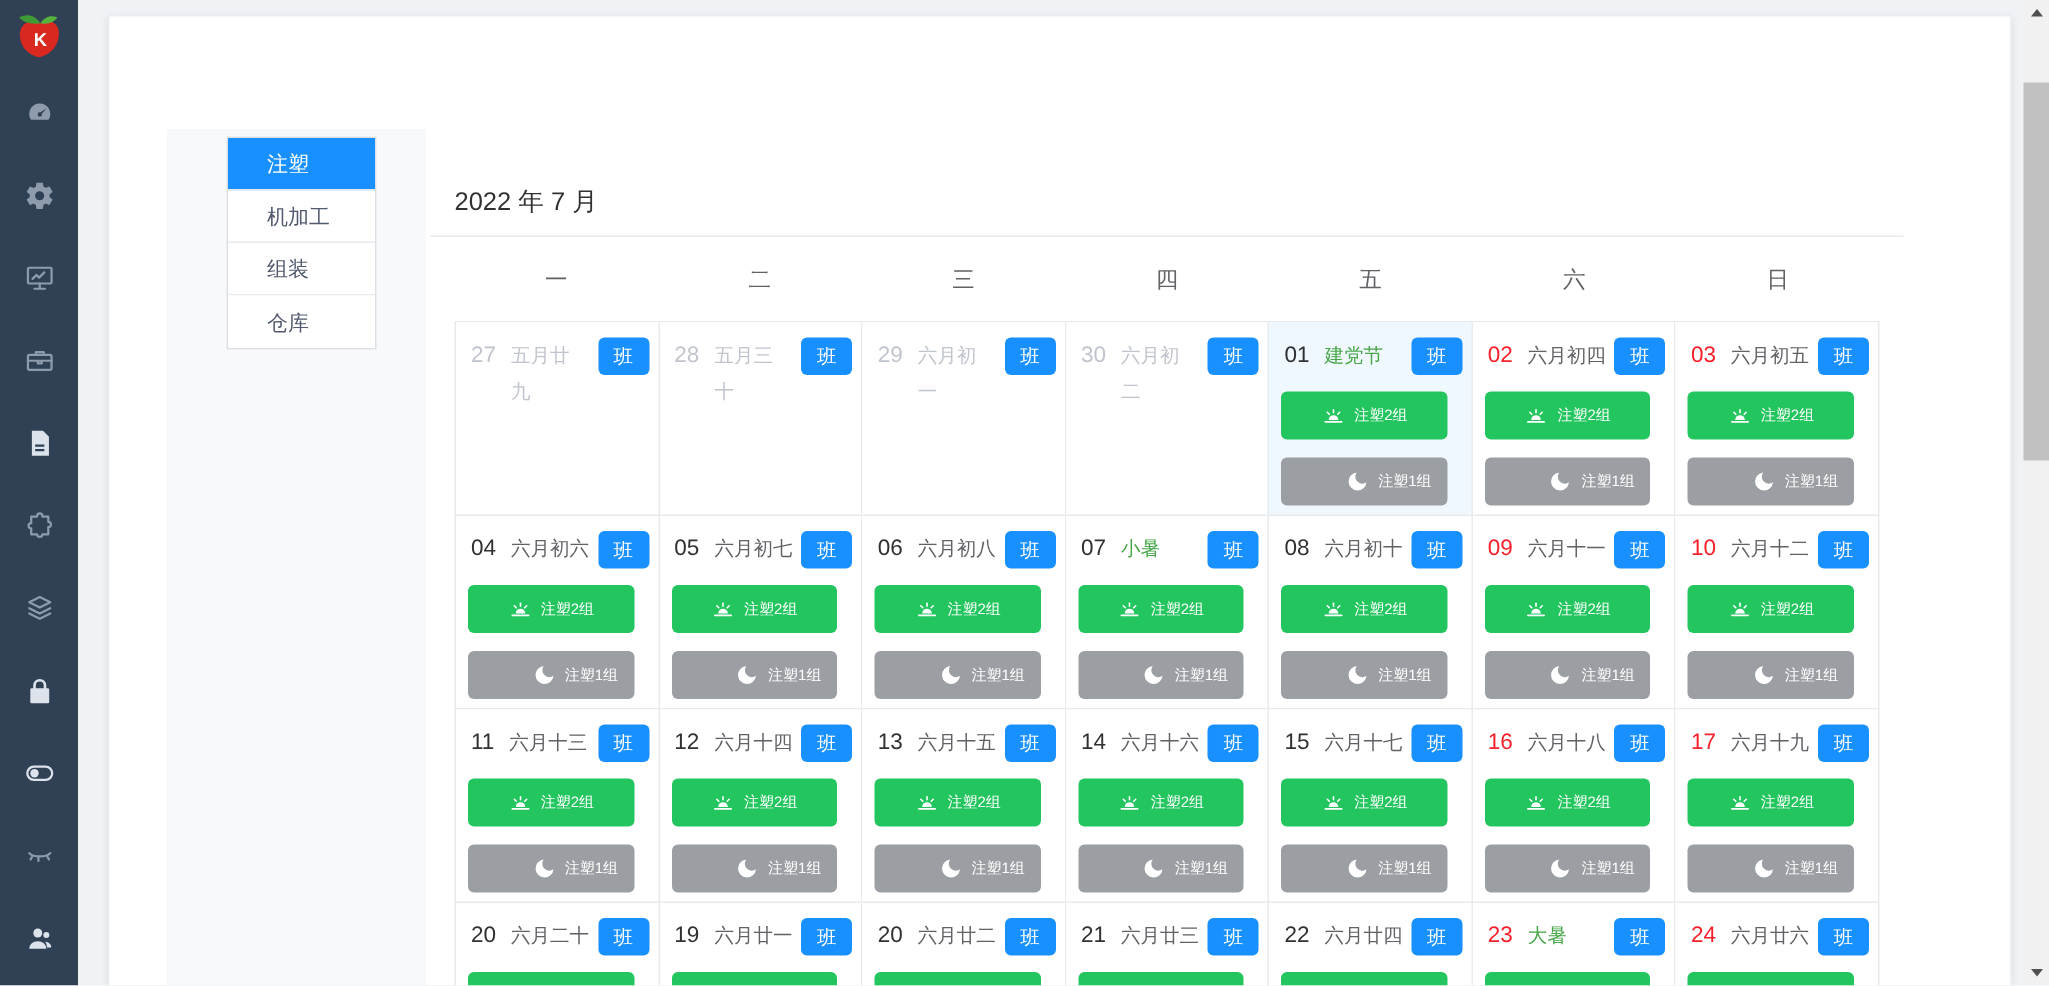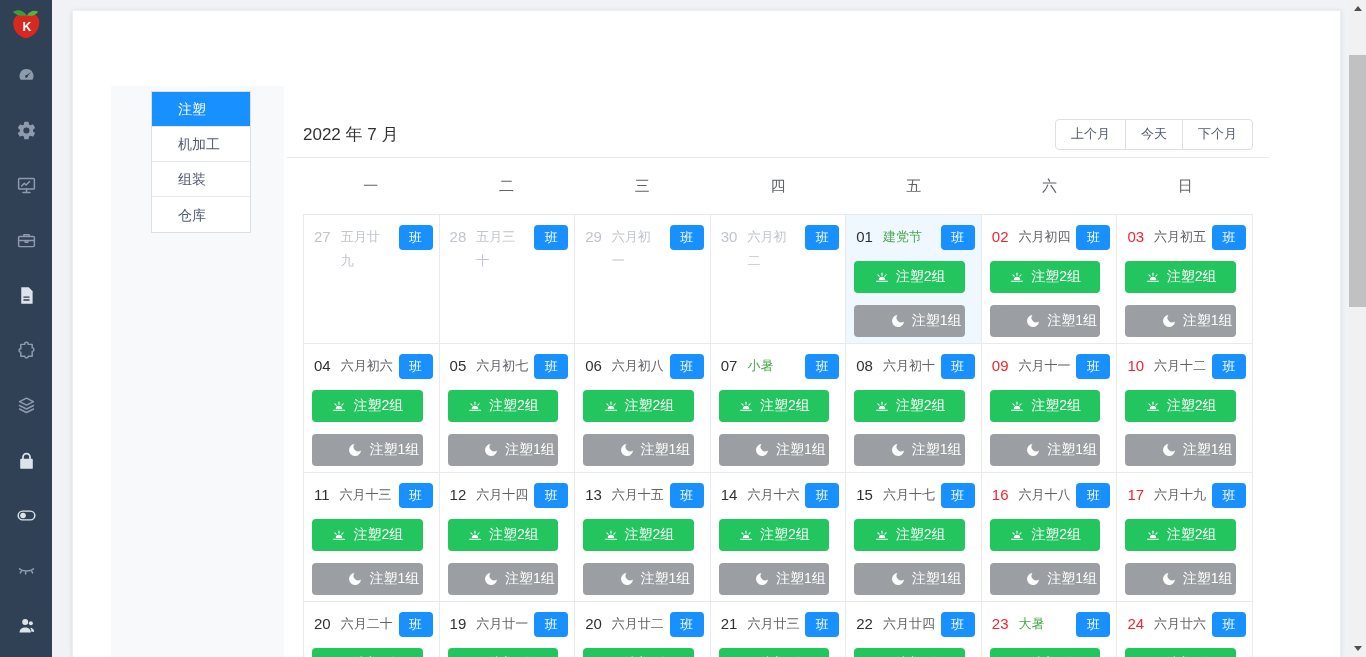--- a/index.html
+++ b/index.html
@@ -89,21 +89,21 @@
   .cell.out .cell-lunar { color:#c0c4cc; max-width:44px; }
   .cell.festival .cell-lunar { color:var(--festival-green,#47a747); }
   .badge {
     width:34px; height:25px; flex:none; margin-left:auto;
     background:var(--accent,#1890ff); color:#fff; border:none; border-radius:4px;
     font-size:13px; cursor:pointer; line-height:25px; text-align:center; padding:0;
   }
   .shift {
     display:flex; align-items:center; justify-content:center; gap:6px;
     width:calc(100% - 24px); height:32px; margin:11px 16px 0 8px;
-    border:none; border-radius:4px; color:#fff; font-size:14px; cursor:pointer;
+    border:none; border-radius:4px; color:#fff; font-size:10px; cursor:pointer;
   }
   .shift.day { background:var(--shift-day,#22c55e); }
   .shift.night { background:var(--shift-night,#9b9ea2); margin-top:12px;padding-left:32px; }
   .shift svg { width:16px; height:16px; flex:none; }
 
   
   .scrollbar { position:absolute; right:0; top:0; width:17px; height:657px; background:#f1f1f1; z-index:9; }
   .sb-btn { position:absolute; left:0; width:17px; height:17px; display:flex; align-items:center; justify-content:center; cursor:pointer; }
   .sb-up { top:0; } .sb-down { bottom:0; }
   .tri-up { width:0; height:0; border-left:4px solid transparent; border-right:4px solid transparent; border-bottom:5px solid #505050; }
@@ -199,25 +199,20 @@
   <div class="cat-list" id="cat-list">
       <button class="cat-item active">注塑</button>
       <button class="cat-item">机加工</button>
       <button class="cat-item">组装</button>
       <button class="cat-item">仓库</button>
     </div>
 
   <section class="calendar">
     <div class="cal-header">
       <div class="cal-title">2022 年 7 月</div>
-      <div class="btn-group" id="nav-group">
-          <button class="nav-btn">上个月</button>
-          <button class="nav-btn">今天</button>
-          <button class="nav-btn">下个月</button>
-        </div>
     </div>
     <div class="cal-divider"></div>
     <div class="weekdays" id="weekdays">
         <div class="weekday">一</div>
         <div class="weekday">二</div>
         <div class="weekday">三</div>
         <div class="weekday">四</div>
         <div class="weekday">五</div>
         <div class="weekday">六</div>
         <div class="weekday">日</div>

